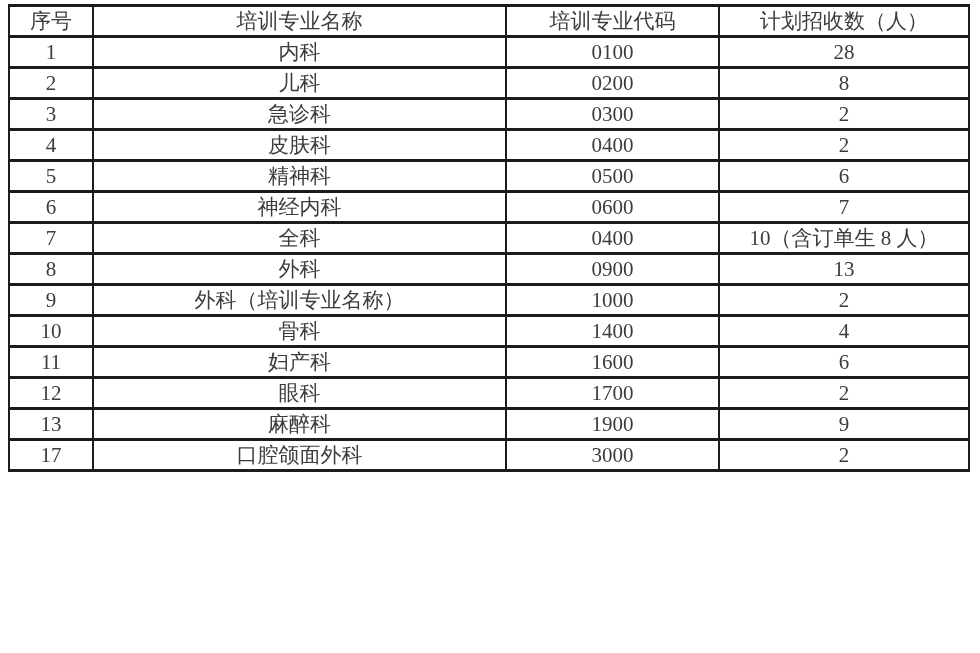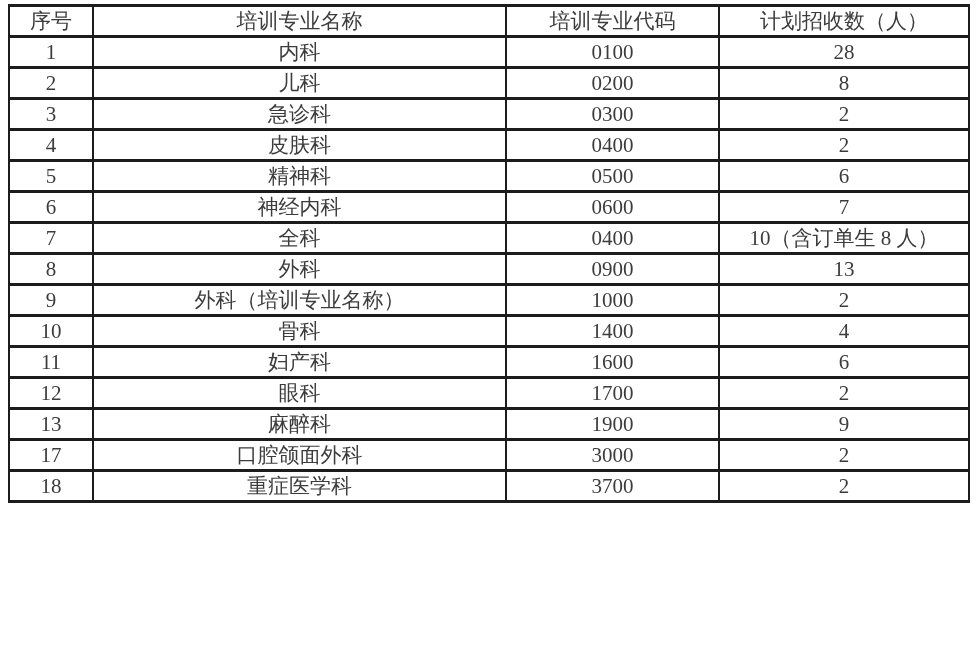--- a/index.html
+++ b/index.html
@@ -160,21 +160,15 @@
 
 
 
   <tr>
     <td>17</td>
     <td>口腔颌面外科</td>
     <td>3000</td>
     <td>2</td>
   </tr>
 
-  <tr>
-    <td>18</td>
-    <td>重症医学科</td>
-    <td>3700</td>
-    <td>2</td>
-  </tr>
 </tbody>
   </table>
 </div>
 
 </body></html>

